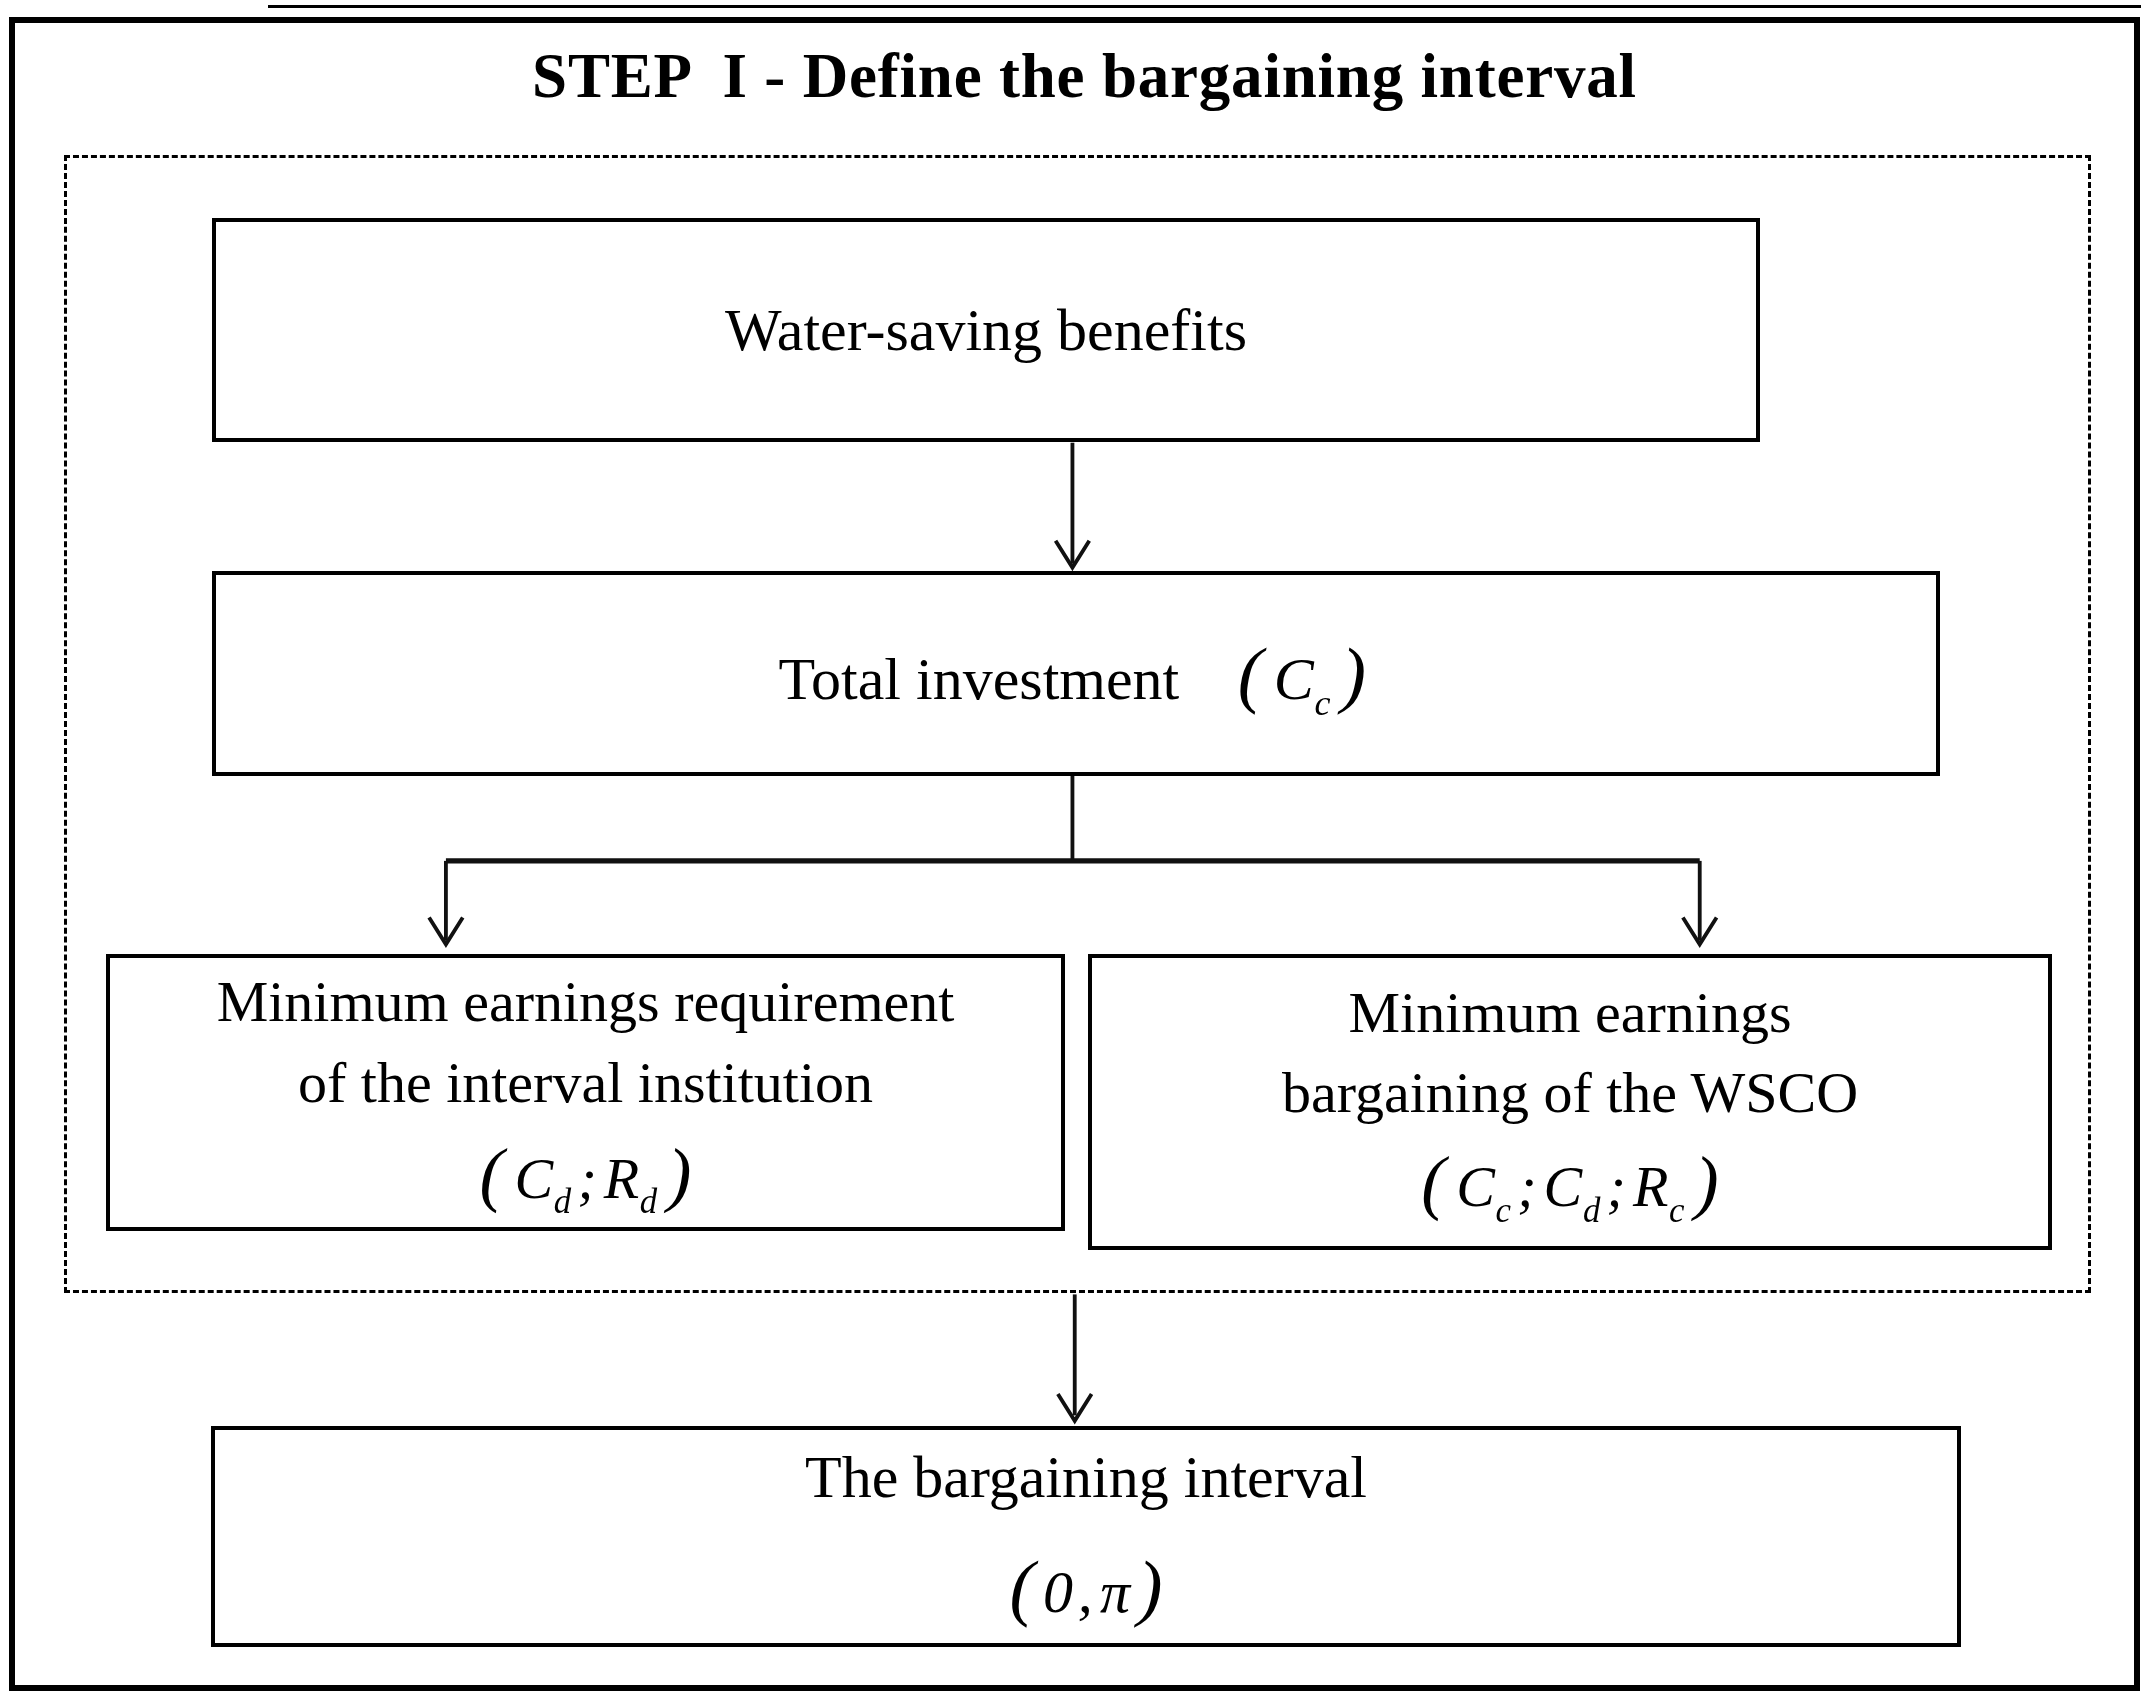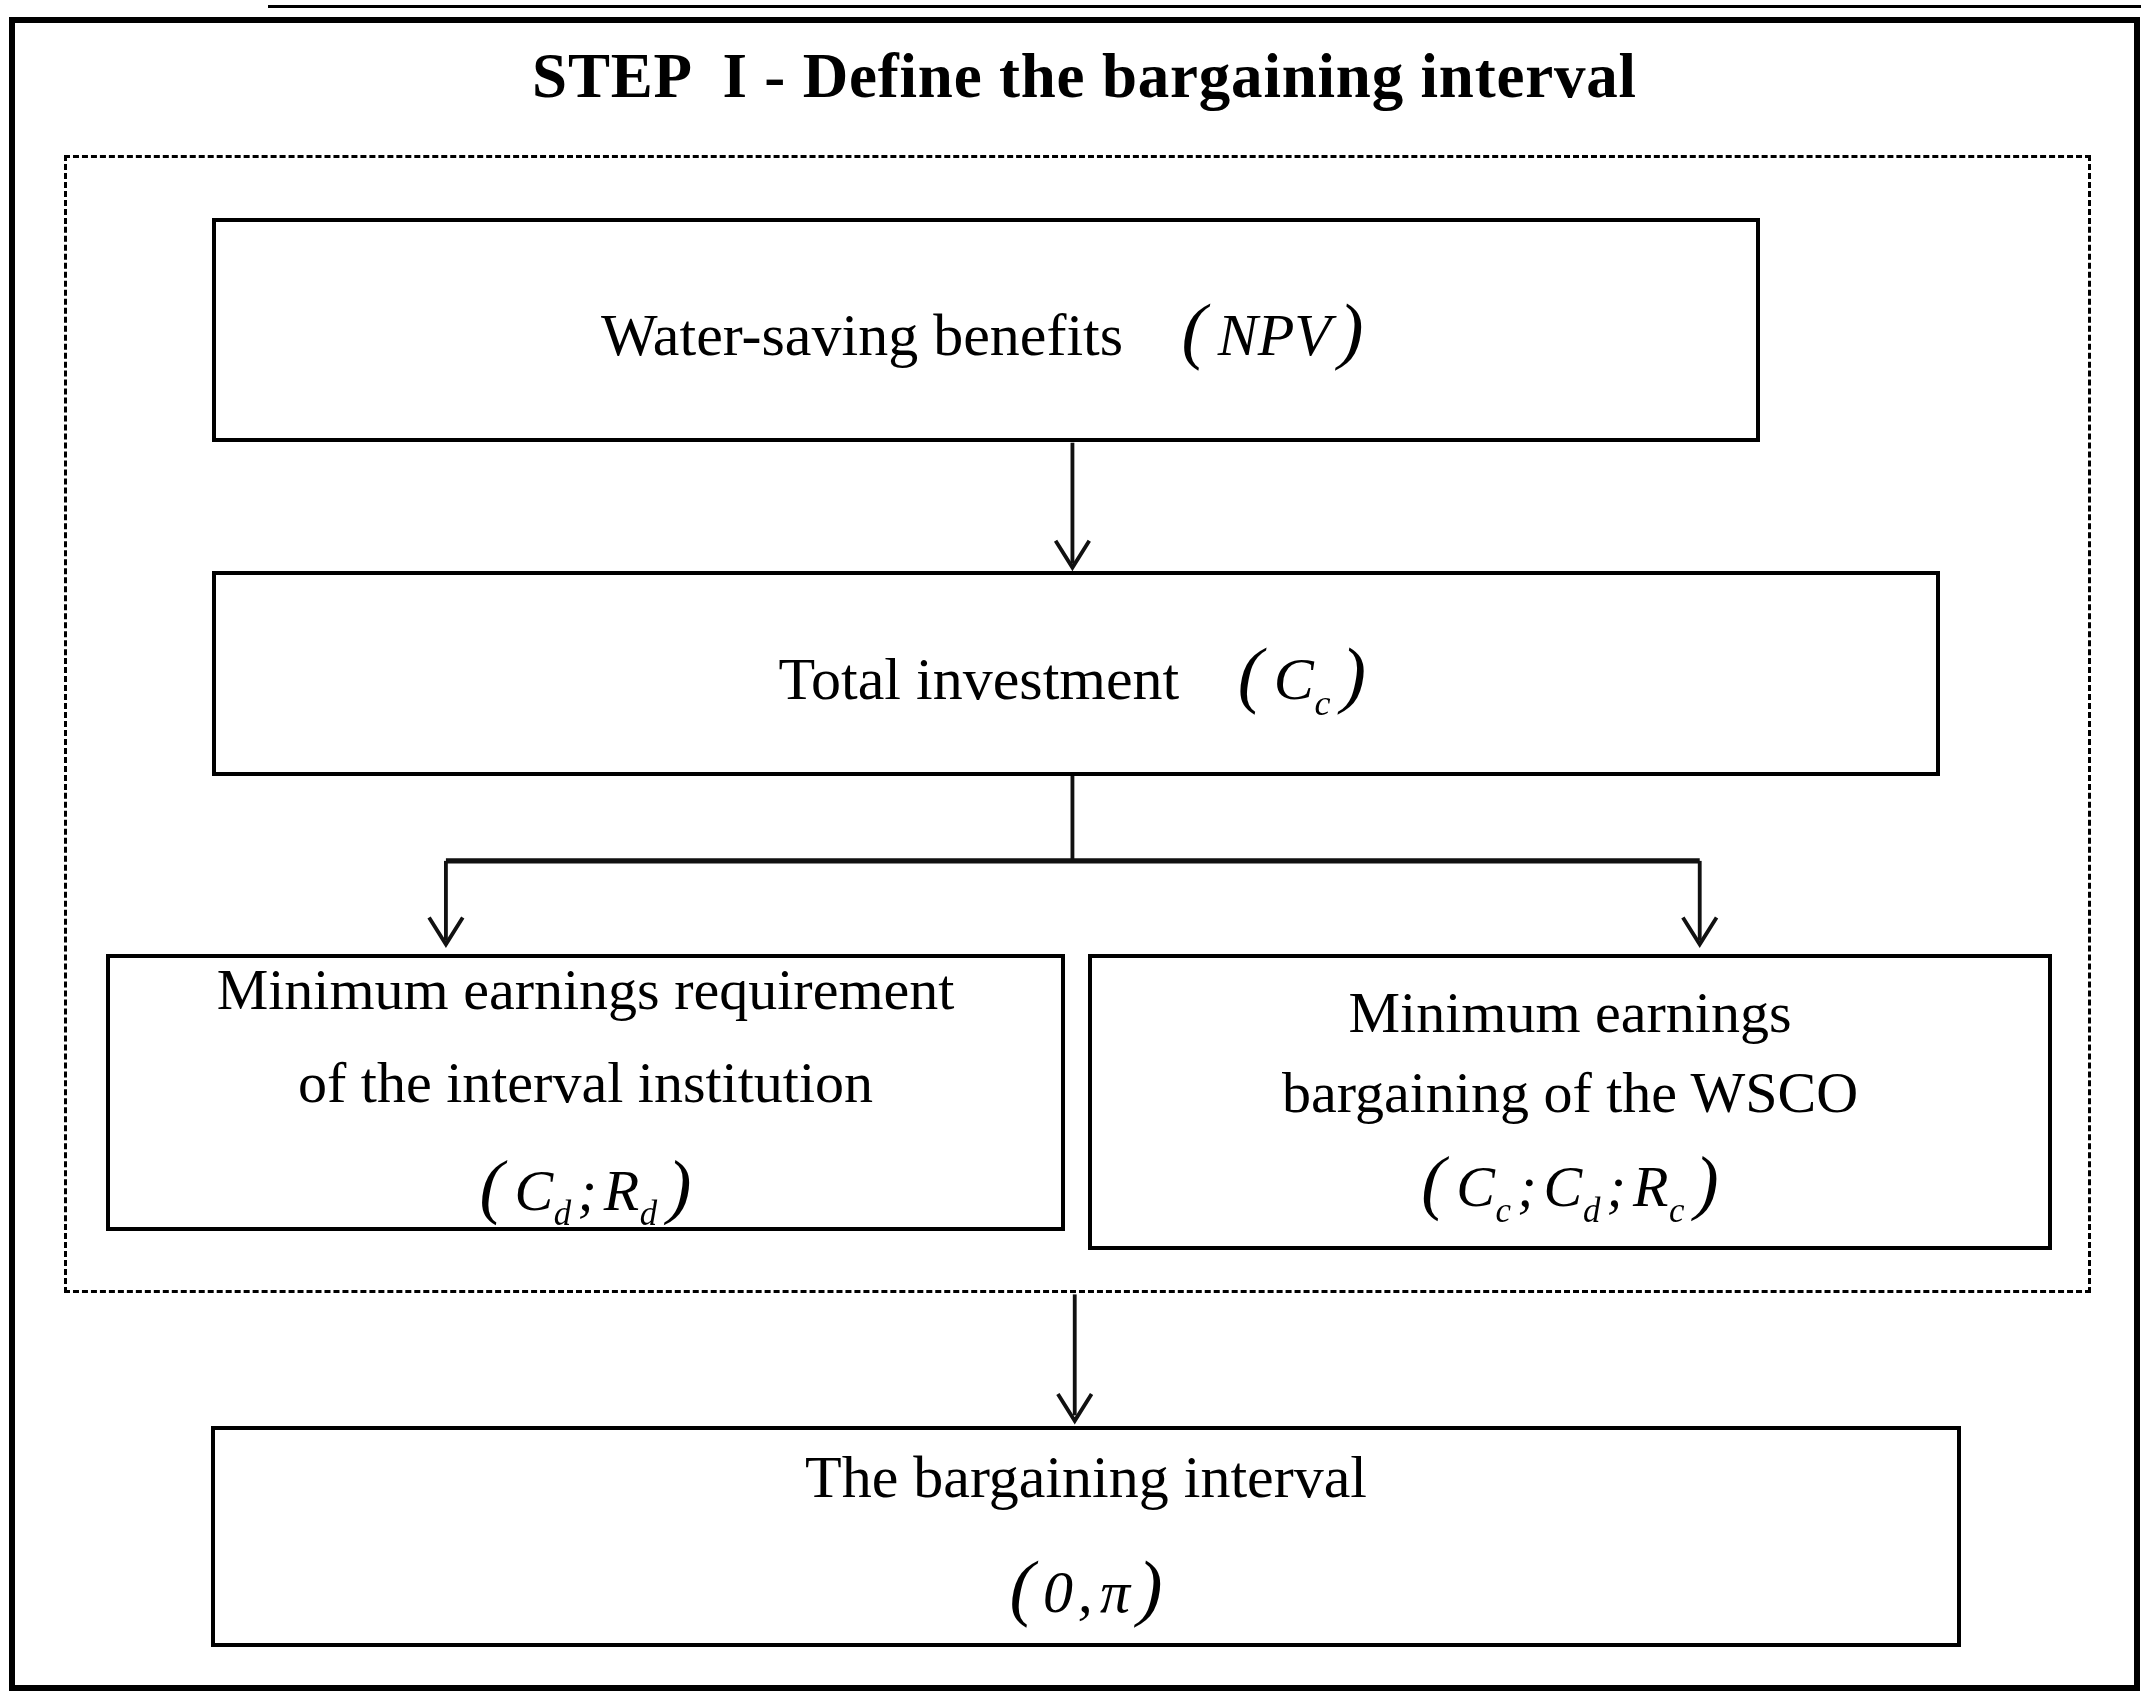--- a/index.html
+++ b/index.html
@@ -30,21 +30,21 @@
     border:3.1px dashed #000;box-sizing:border-box;
   }
   .bx{
     position:absolute;border:4.6px solid #000;box-sizing:border-box;
     display:flex;flex-direction:column;align-items:center;justify-content:center;
     text-align:center;background:#fff;
   }
   .bx .line{line-height:1.25;}
   .box-benefits  {left:212px; top:218px;  width:1548px; height:224px; font-size:60px;}
   .box-invest    {left:212px; top:571px;  width:1728px; height:205px; font-size:60px;}
-  .box-financial {left:106px; top:954px; width:959px; height:277px; font-size:58px; gap:21px;}
+  .box-financial {left:106px; top:954px; width:959px; height:277px; font-size:58px; gap:9px;}
   .box-wsco      {left:1088px;top:954px; width:964px; height:296px; font-size:58px; gap:7.7px;}
   .box-interval  {left:211px; top:1426px; width:1750px; height:221px; font-size:60px; gap:25px;}
   .row{display:flex;flex-direction:row;align-items:baseline;justify-content:center;}
   .inline-gap{margin-left:0.85em;}
   
   .formula{font-style:italic;white-space:nowrap;}
   .f-paren{font-size:1.25em;padding:0 0.10em;}
   .f-var{padding-left:0.06em;}
   .f-sub{font-size:0.60em;position:relative;top:0.45em;padding:0 0.08em 0 0.02em;}
   .f-sep{padding:0 0.06em;}
@@ -79,21 +79,20 @@
       <path d="M2197 1198 L2219 1233 L2241 1198" stroke-width="5"></path>
 
       <path d="M1403 1690 L1403 1848" stroke-width="5"></path>
       <path d="M1381 1820 L1403 1855 L1425 1820" stroke-width="5"></path>
     </g>
   </svg>
 
   <div class="bx box-benefits">
     <div class="row line">
       <span>Water-saving benefits</span>
-      <span class="formula inline-gap"><span class="f-paren">(</span><span class="f-var">NPV</span><span class="f-paren">)</span></span>
     </div>
   </div>
 
   <div class="bx box-invest">
     <div class="row line">
       <span>Total investment</span>
       <span class="formula inline-gap"><span class="f-paren">(</span><span class="f-var">C</span><span class="f-sub">c</span><span class="f-paren">)</span></span>
     </div>
   </div>
 

